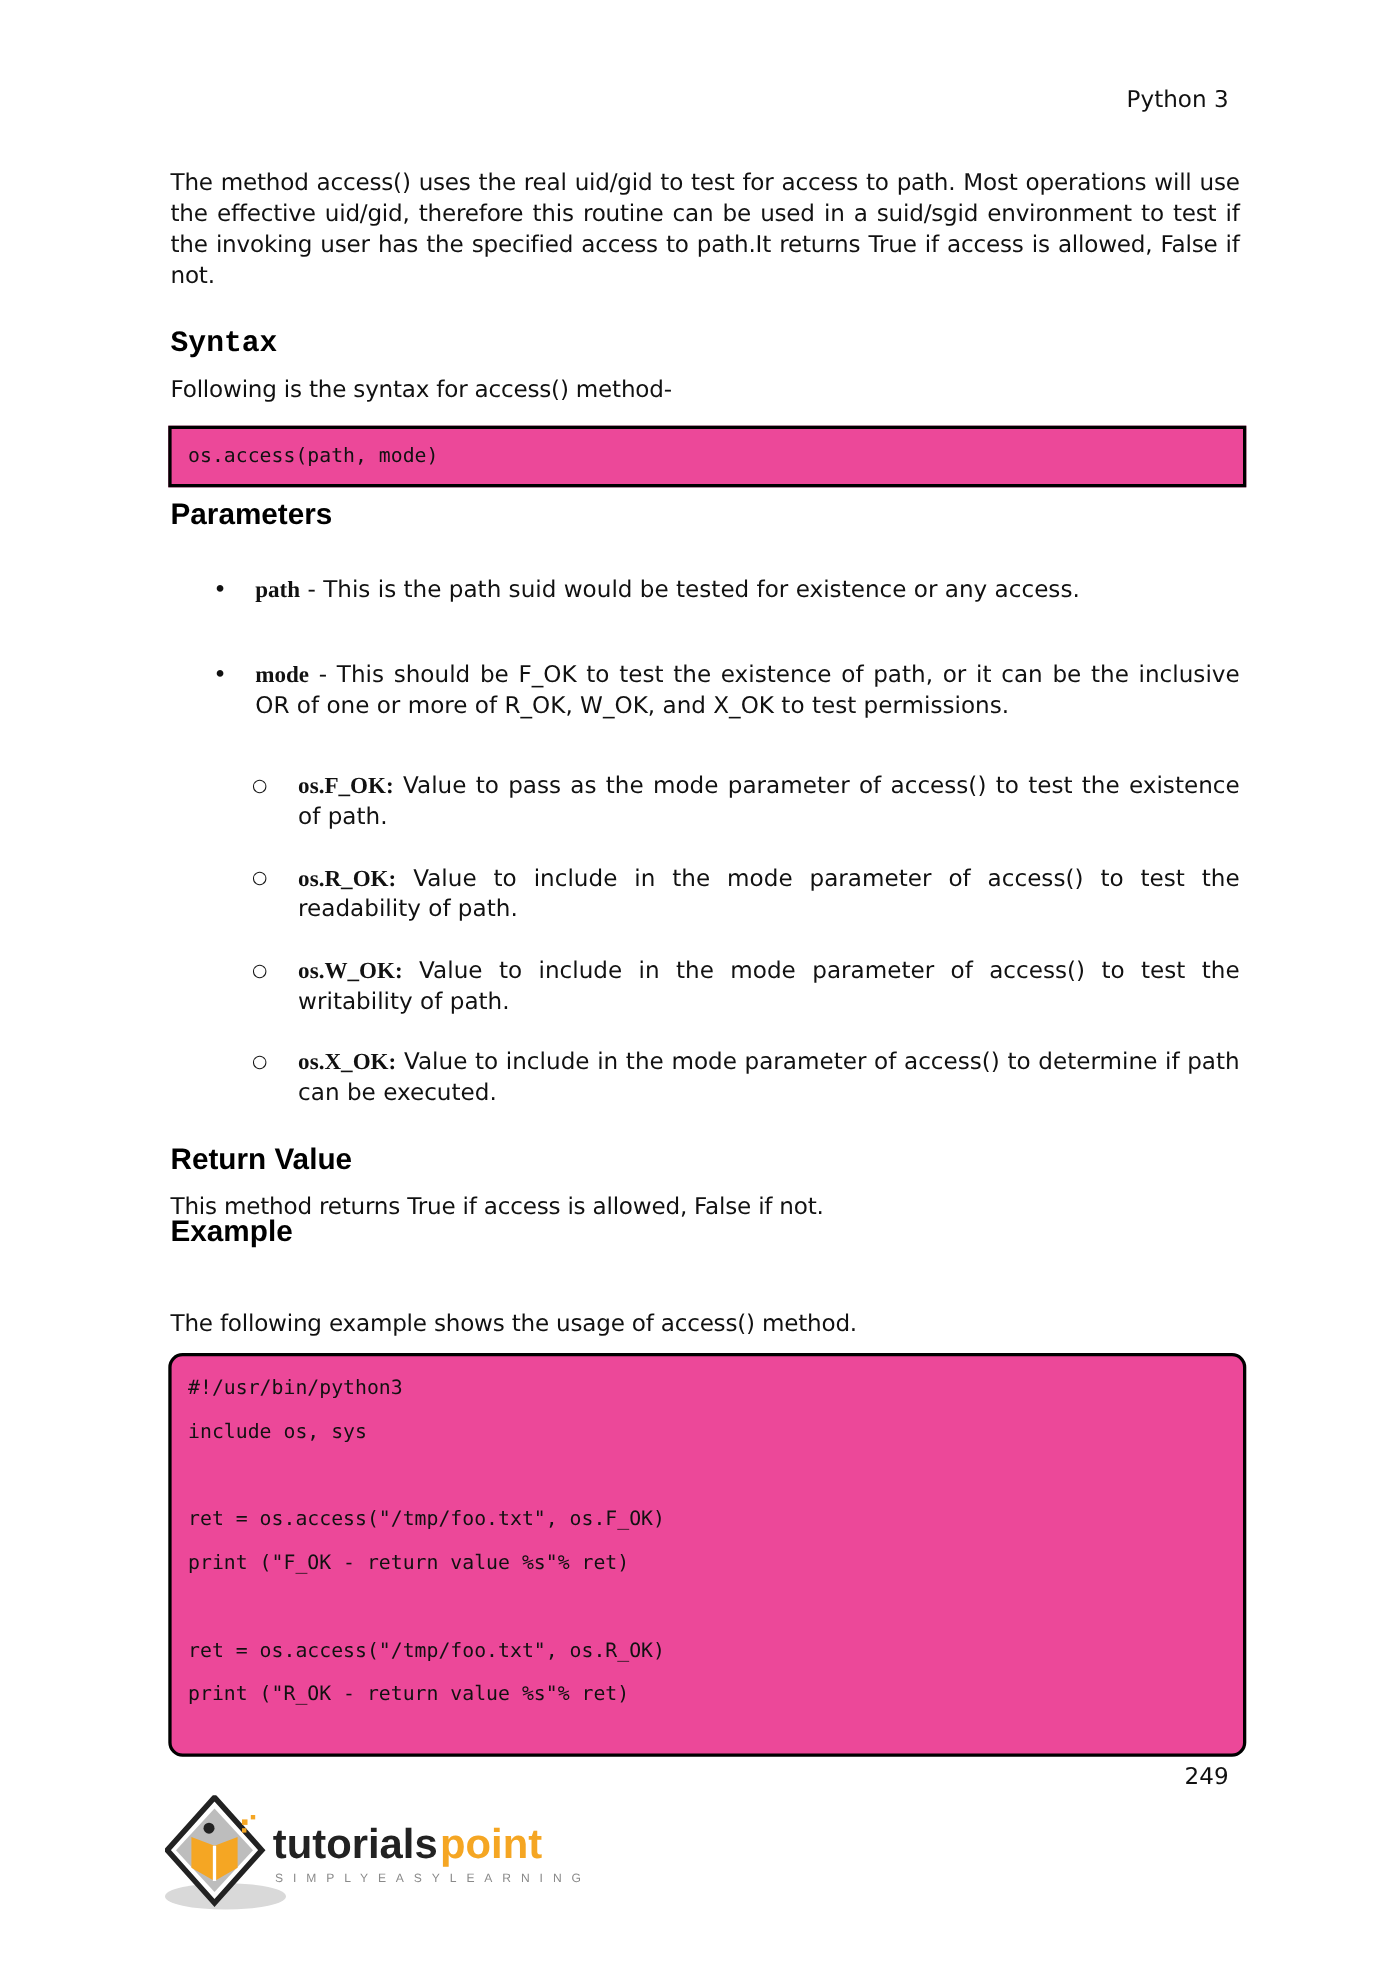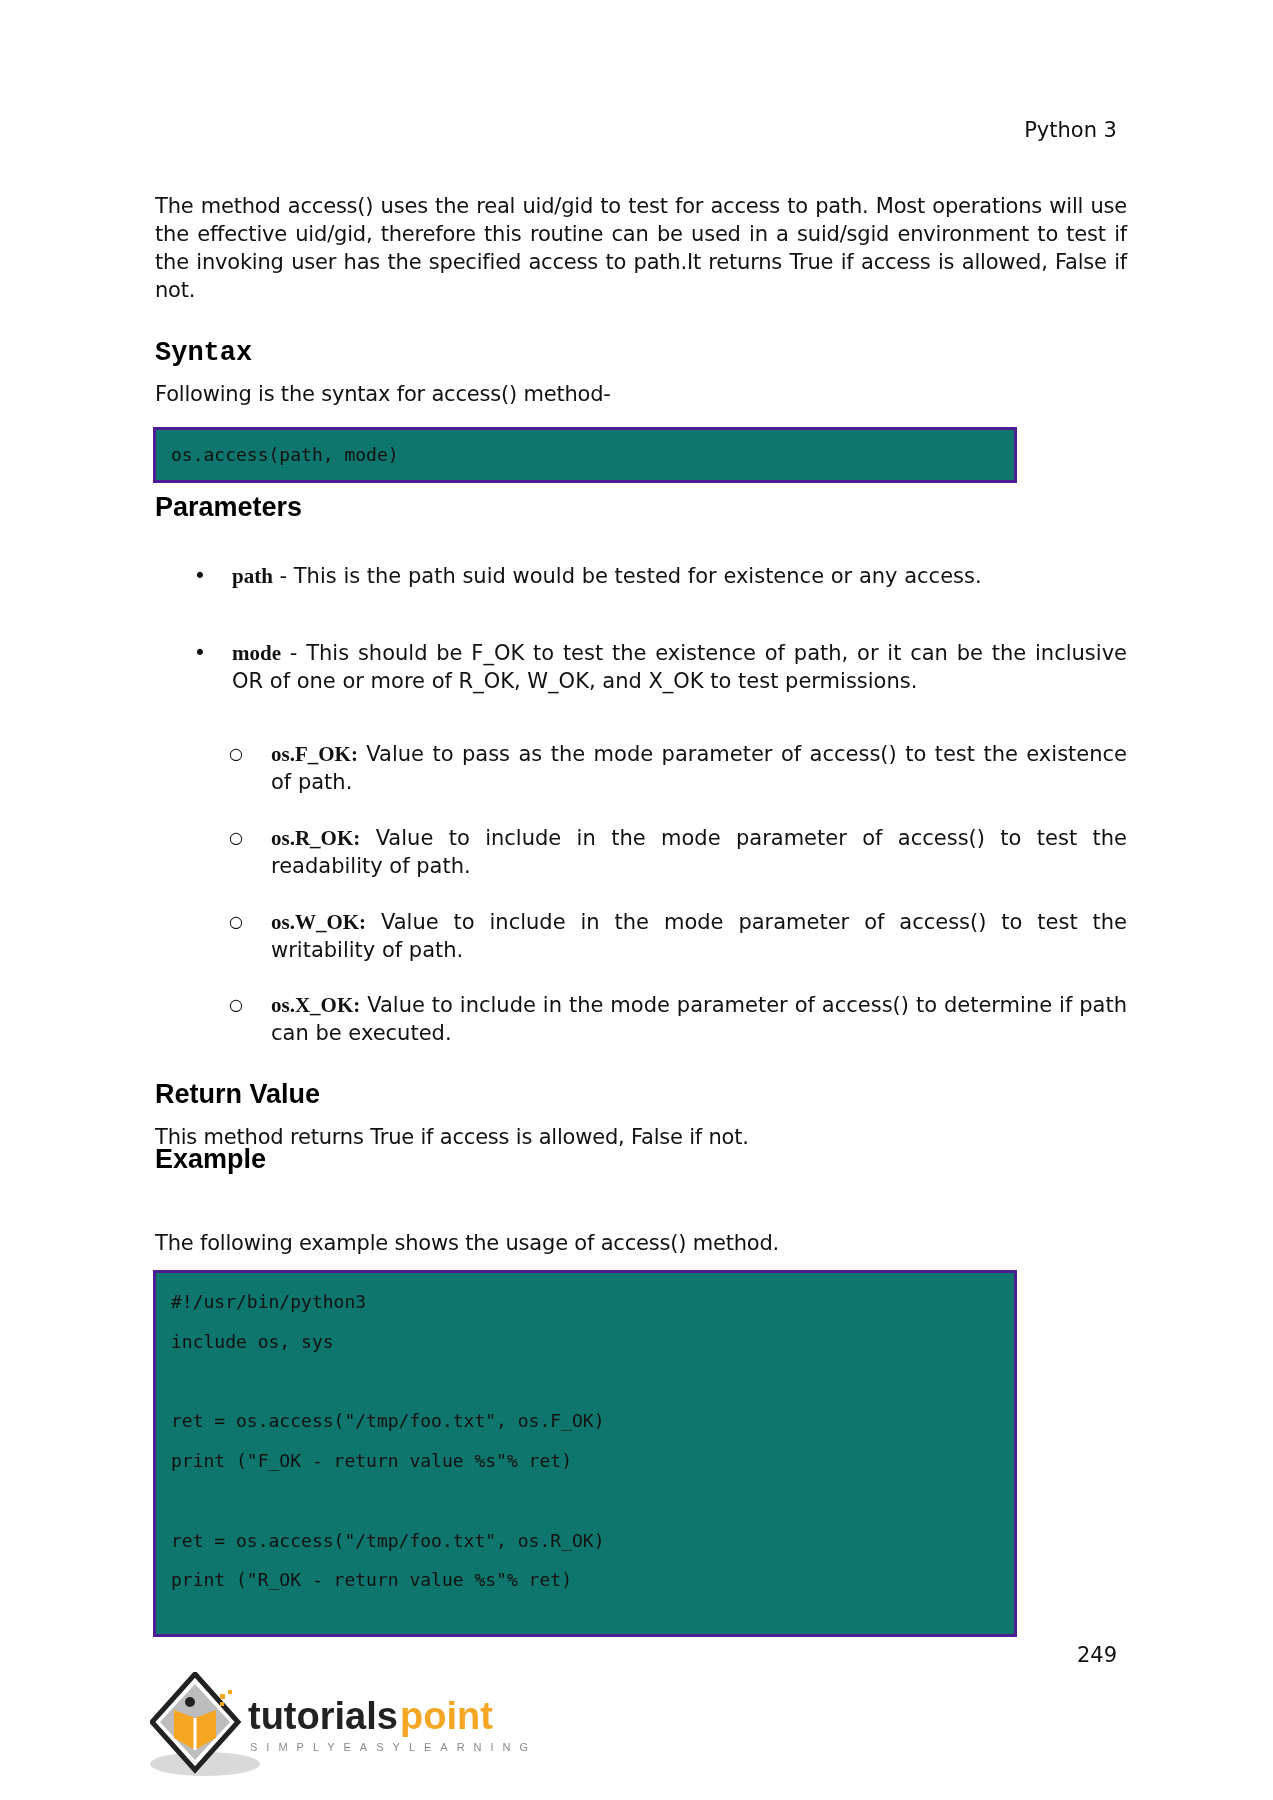--- a/index.html
+++ b/index.html
@@ -1,34 +1,34 @@
 <!DOCTYPE html>
 <html><head>
   <meta charset="utf-8">
   <style>
     html, body { margin: 0; padding: 0; background: #ffffff; }
     body { width: 1273px; height: 1800px; position: relative; overflow: hidden;
            font-family: "DejaVu Sans", "Liberation Sans", sans-serif; color: #111; }
-    .abs { position: absolute; margin-top: 40px; }
+    .abs { position: absolute; }
     .running-header { top: 78px; right: 156px; font-size: 21px; color: #111; }
     .para { left: 155px; width: 972px; font-size: 21px; line-height: 28px; text-align: justify;
             letter-spacing: -0.2px; }
     .h2 { left: 155px; font-family: "Liberation Sans", sans-serif; font-weight: bold; font-size: 27px; color: #000; }
-    .codebox { left: 153px; width: 864px; border: 3px solid #4c1d95; box-sizing: border-box; background:#0f766e; }
+    .codebox { left: 153px; width: 980px; border: 3px solid #000000; box-sizing: border-box; background:#ec4899; }
     .code { font-family: "DejaVu Sans Mono", "Liberation Mono", monospace; font-size: 18px; color: #111; }
     .syntax-box { top: 387px; height: 56px; }
     .syntax-box .code { position: absolute; left: 15px; top: 14px; }
     .bullet-row { left: 190px; width: 937px; font-size: 21px; line-height: 28px; }
     .bullet-row .dot { position: absolute; left: 0; top: 0; width: 20px; text-align: center; }
     .bullet-row .txt { position: absolute; left: 42px; right: 0; text-align: justify; }
     .sub-row { left: 228px; width: 899px; font-size: 21px; line-height: 28px; }
     .sub-row .dot { position: absolute; left: 0; top: 0; width: 16px; text-align: center; font-size: 16px; }
     .sub-row .txt { position: absolute; left: 43px; right: 0; text-align: justify; text-align-last: left; }
     .b { font-weight: bold; font-family: Liberation Serif, serif; }
-    .example-box { top: 1230px; height: 367px; }
+    .example-box { top: 1230px; height: 367px; border-radius: 13px; }
     .example-box .line { position: absolute; left: 15px; white-space: pre; }
     .page-number { top: 1603px; right: 156px; font-size: 21px; }
     .logo { left: 150px; top: 1632px; width: 380px; height: 110px; }
   </style>
 </head>
 <body>
 
 <div class="abs running-header">Python 3</div>
 
 <div class="abs para" style="top:152px;">The method access() uses the real uid/gid to test for access to path. Most operations will use the effective uid/gid, therefore this routine can be used in a suid/sgid environment to test if the invoking user has the specified access to path.It returns True if access is allowed, False if not.</div>

